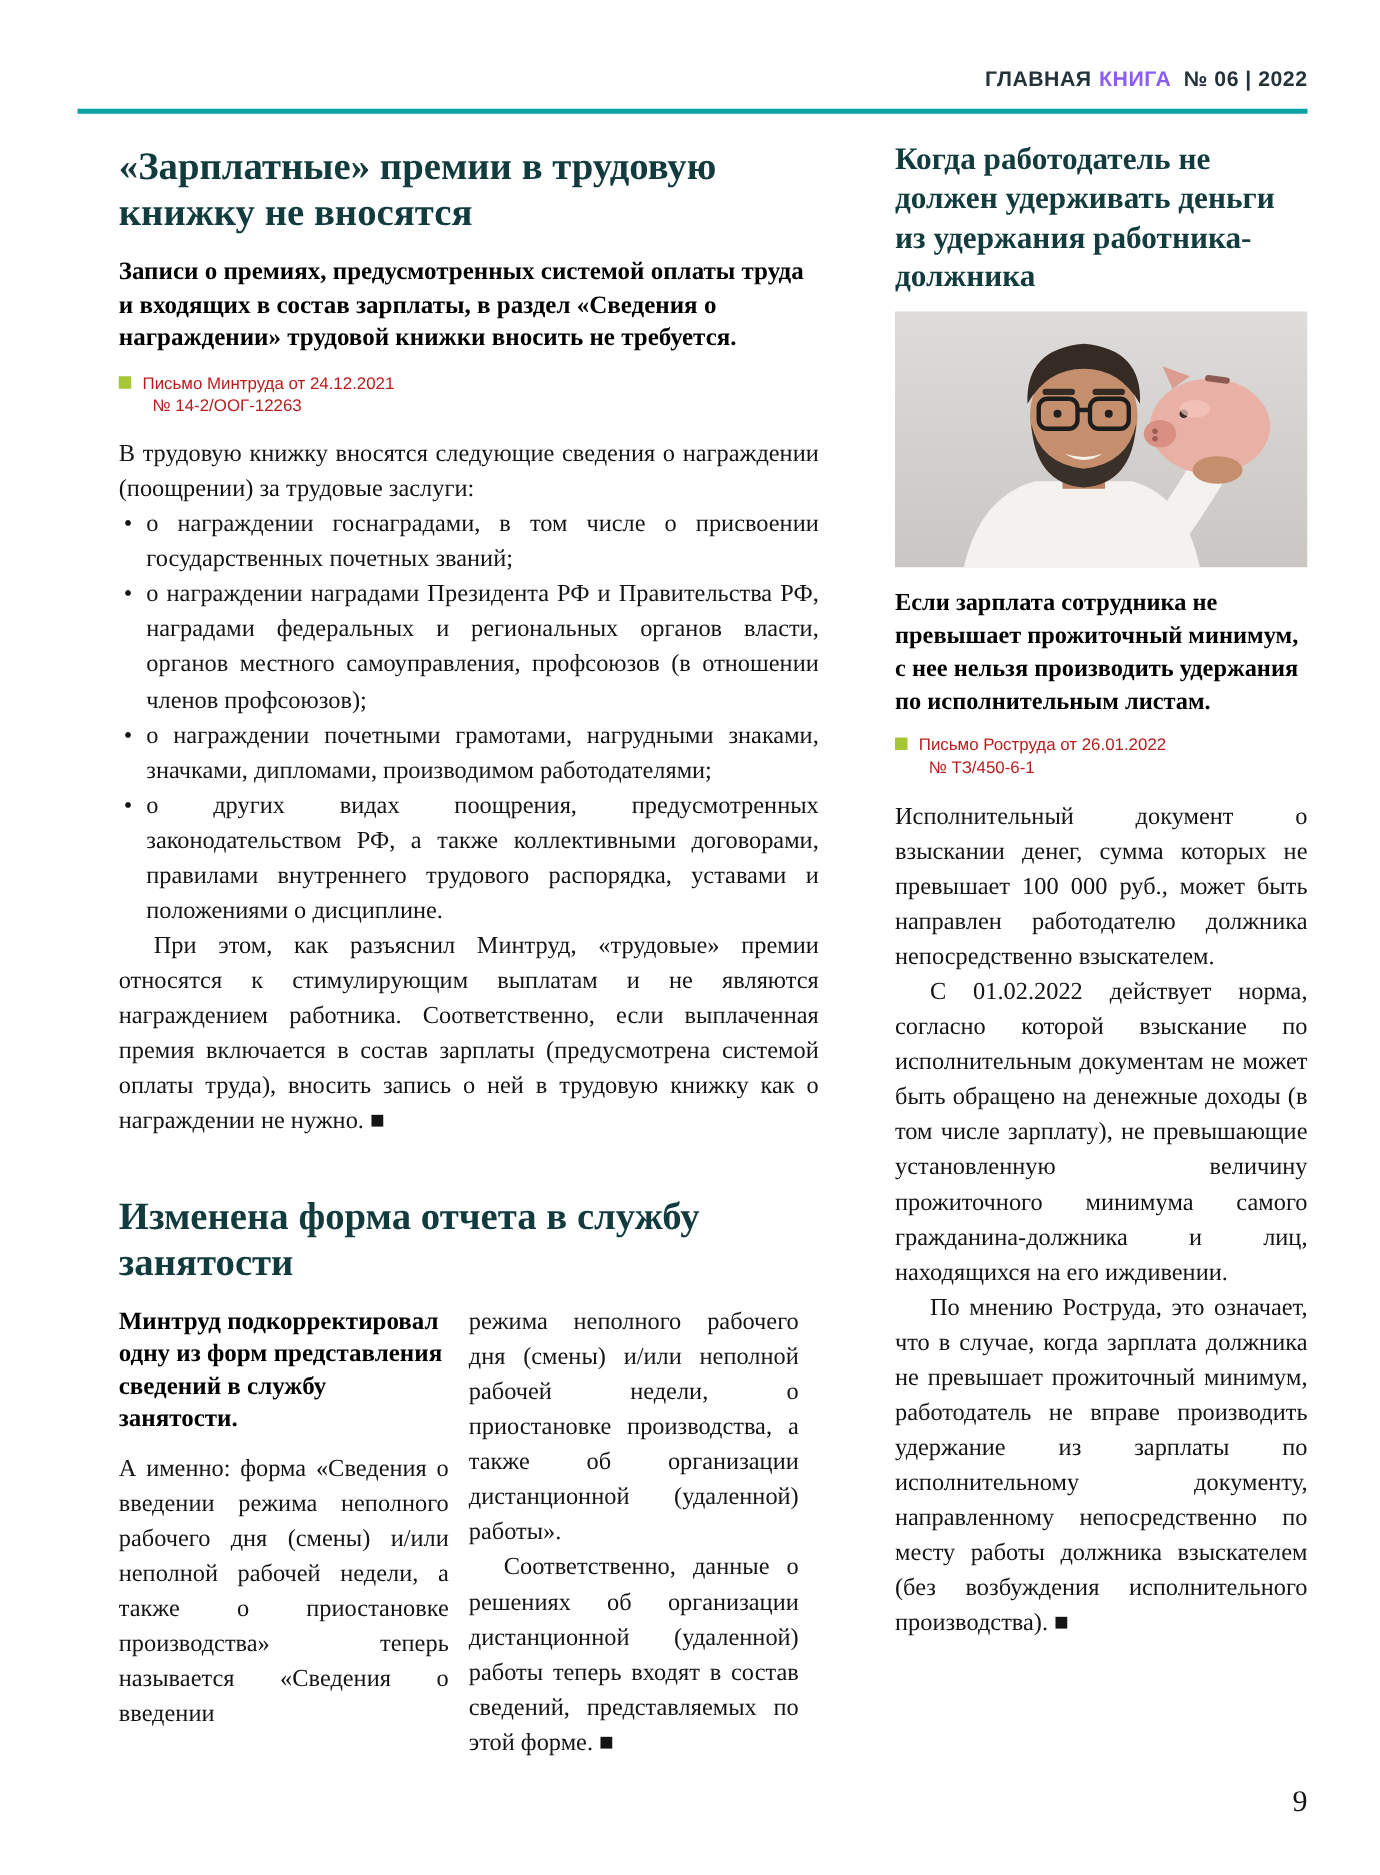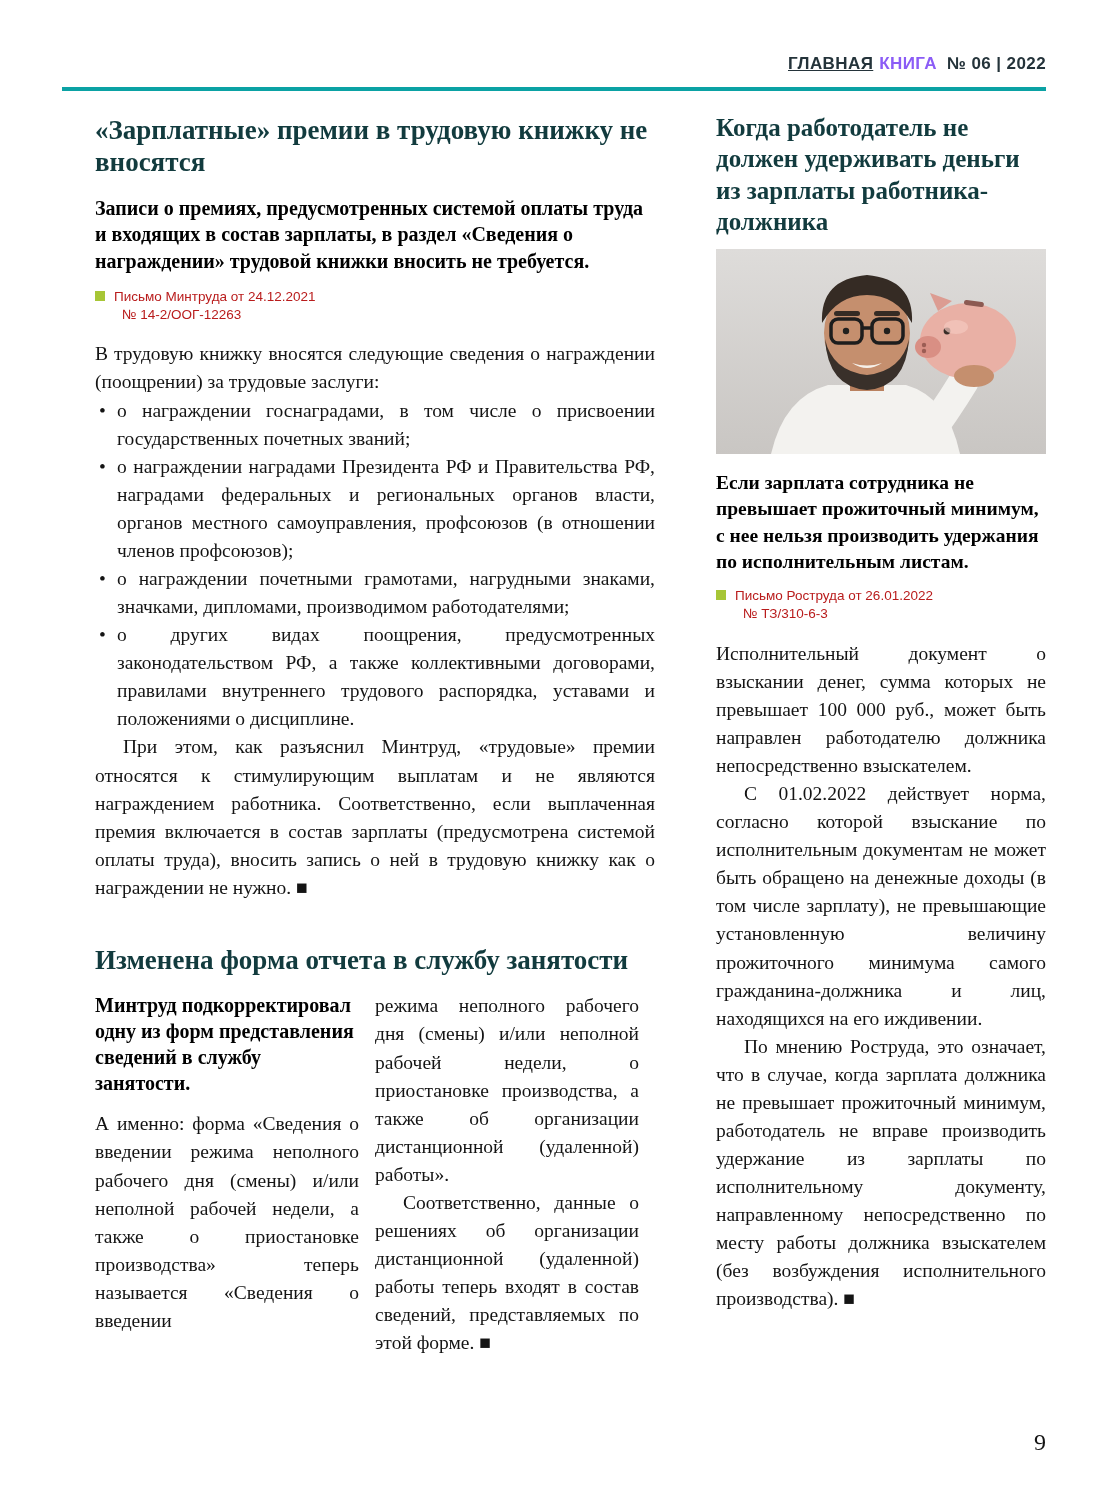--- a/index.html
+++ b/index.html
@@ -8,30 +8,30 @@
     font-family:"Liberation Serif", serif; color:#141414; overflow:hidden;
   }
 
   
   .masthead {
     position:absolute; top:54px; right:58px; text-align:right;
     font-family:"Liberation Sans", sans-serif; font-size:17px; font-weight:700;
     letter-spacing:.4px; color:#24333a; white-space:nowrap;
   }
   .brand-accent { color:#8b5cf6; margin-right:10px; }
-  .brand-main  { margin-right:6px;text-decoration:underline; }
+  .brand-main  { margin-right:6px; }
   .top-rule { position:absolute; top:87px; left:62px; right:58px; height:4px; background:#0ba2a4; }
 
   
   .col-left  { position:absolute; left:95px;  top:114px; width:560px; }
   .col-right { position:absolute; left:716px; top:112px; width:330px; }
 
   .article-title {
     margin:0 0 16px; font-weight:700; color:#123b3e;
-    font-size:27px; line-height:1.2;
+    font-size:31px; line-height:1.2;
   }
   .right-title { font-size:25px; line-height:1.25; margin:0 0 12px; width:312px; }
 
   .lead {
     margin:0 0 14px; font-weight:700; color:#000000;
     font-size:20px; line-height:1.32;
   }
   .right-lead { font-size:19.5px; line-height:1.35; margin:6px 0 12px; }
 
   .source {
@@ -116,21 +116,21 @@
             <p class="indent">Соответственно, данные о решениях об организации дистанционной (удаленной) работы теперь входят в состав сведений, представляемых по этой форме. ■</p>
           </div>
         </div>
       </div>
     </div>
 
   </div>
 
   <div class="col-right">
     <div class="article article-3">
-      <h2 class="article-title right-title">Когда работодатель не должен удерживать деньги из зарплаты работника-должника</h2>
+      <h2 class="article-title right-title">Когда работодатель не должен удерживать деньги из удержания работника-должника</h2>
 
       <figure class="photo-fig">
         <svg viewBox="0 0 330 205" xmlns="http://www.w3.org/2000/svg" role="img">
           <defs>
             <linearGradient id="bgGrad" x1="0" y1="0" x2="0" y2="1">
               <stop offset="0" stop-color="#dedcda"></stop>
               <stop offset="1" stop-color="#c9c6c3"></stop>
             </linearGradient>
           </defs>
           <rect x="0" y="0" width="330" height="205" fill="url(#bgGrad)"></rect>
@@ -173,21 +173,21 @@
           <ellipse cx="258" cy="127" rx="20" ry="11" fill="#c58f6e"></ellipse>
         </svg>
       </figure>
 
       <p class="lead right-lead">Если зарплата сотрудника не превышает прожиточный минимум, с нее нельзя производить удержания по исполнительным листам.</p>
 
       <div class="source">
         <span class="source-icon"></span>
         <span class="source-text">
           <span class="line1">Письмо Роструда от 26.01.2022</span>
-          <span class="line2">№ ТЗ/310-6-3</span>
+          <span class="line2">№ ТЗ/450-6-1</span>
         </span>
       </div>
 
       <div class="body-text">
         <p>Исполнительный документ о взыскании денег, сумма которых не превышает 100 000 руб., может быть направлен работодателю должника непосредственно взыскателем.</p>
         <p class="indent">С 01.02.2022 действует норма, согласно которой взыскание по исполнительным документам не может быть обращено на денежные доходы (в том числе зарплату), не превышающие установленную величину прожиточного минимума самого гражданина-должника и лиц, находящихся на его иждивении.</p>
         <p class="indent">По мнению Роструда, это означает, что в случае, когда зарплата должника не превышает прожиточный минимум, работодатель не вправе производить удержание из зарплаты по исполнительному документу, направленному непосредственно по месту работы должника взыскателем (без возбуждения исполнительного производства). ■</p>
       </div>
     </div>
   </div>

